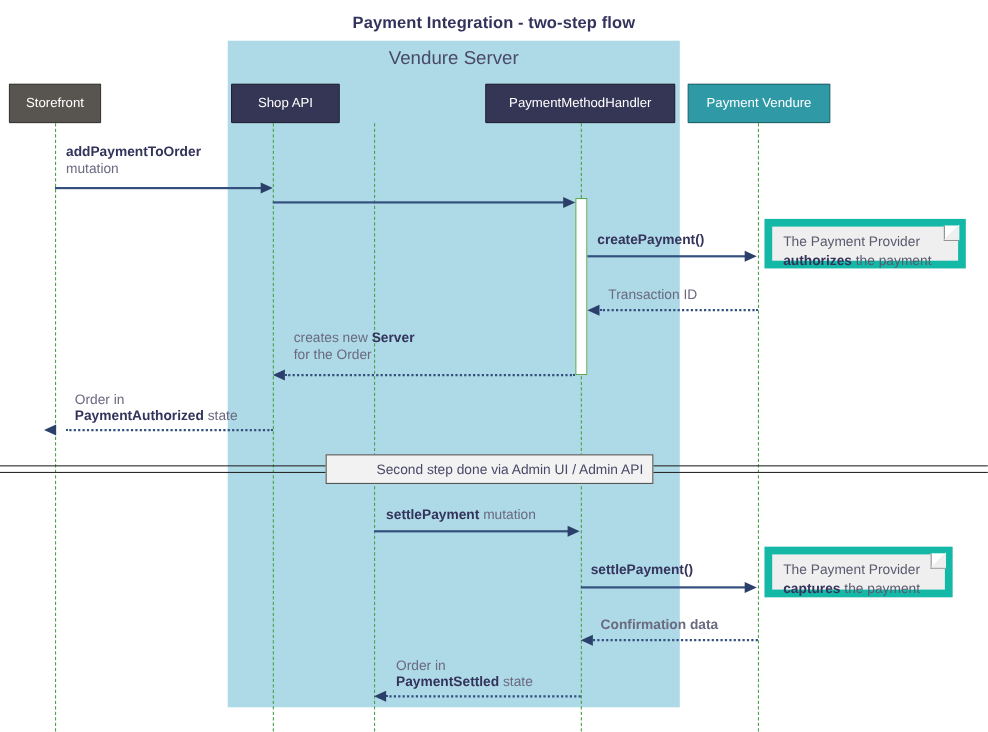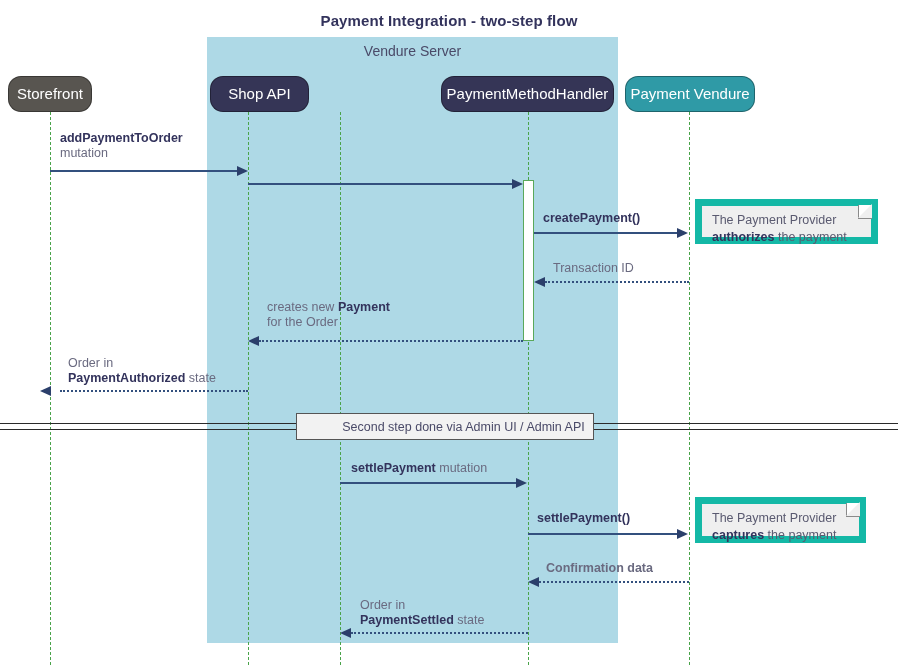--- a/index.html
+++ b/index.html
@@ -27,37 +27,37 @@
     font-weight: bold;
     color: #33335c;
     letter-spacing: 0.1px;
   }
 
   
   .group-box {
     background: #aed9e6;
   }
   .group-label {
-    font-size: 14px;
+    font-size: 17px;
     color: #4a4a68;
     text-align: center;
     width: 100%;
     top: 6px;
     left: 0;
   }
 
   
   .participant {
     box-sizing: border-box;
     display: flex;
     align-items: center;
     justify-content: center;
     color: #ffffff;
-    font-size: 15px;
-    border-radius: 13px;
+    font-size: 12px;
+    border-radius: 1px;
     border: 1px solid rgba(0,0,0,0.35);
     text-align: center;
     line-height: 1.1;
   }
 
   
   .lifeline {
     width: 0;
     border-left: 1px dashed #49a349;
   }
@@ -199,21 +199,21 @@
     <div><b>authorizes</b><span> the payment</span></div>
   </div>
 
   <div class="abs msg-label" style="left:553px; top:261px;">
     <span class="plain">Transaction ID</span>
   </div>
   <div class="abs msg-line dotted" style="left:545px; top:281px; width:144px;"></div>
   <div class="abs arrow-head arrow-left" style="left:534px; top:277px;"></div>
 
   <div class="abs msg-label" style="left:267px; top:300px;">
-    <span class="plain">creates new </span><b>Payment</b><br>
+    <span class="plain">creates new </span><b>Server</b><br>
     <span class="plain">for the Order</span>
   </div>
   <div class="abs msg-line dotted" style="left:259px; top:340px; width:264px;"></div>
   <div class="abs arrow-head arrow-left" style="left:248px; top:336px;"></div>
 
   <div class="abs msg-label" style="left:68px; top:356px;">
     <span class="plain">Order in</span><br>
     <b>PaymentAuthorized</b><span class="plain"> state</span>
   </div>
   <div class="abs msg-line dotted" style="left:60px; top:390px; width:188px;"></div>

